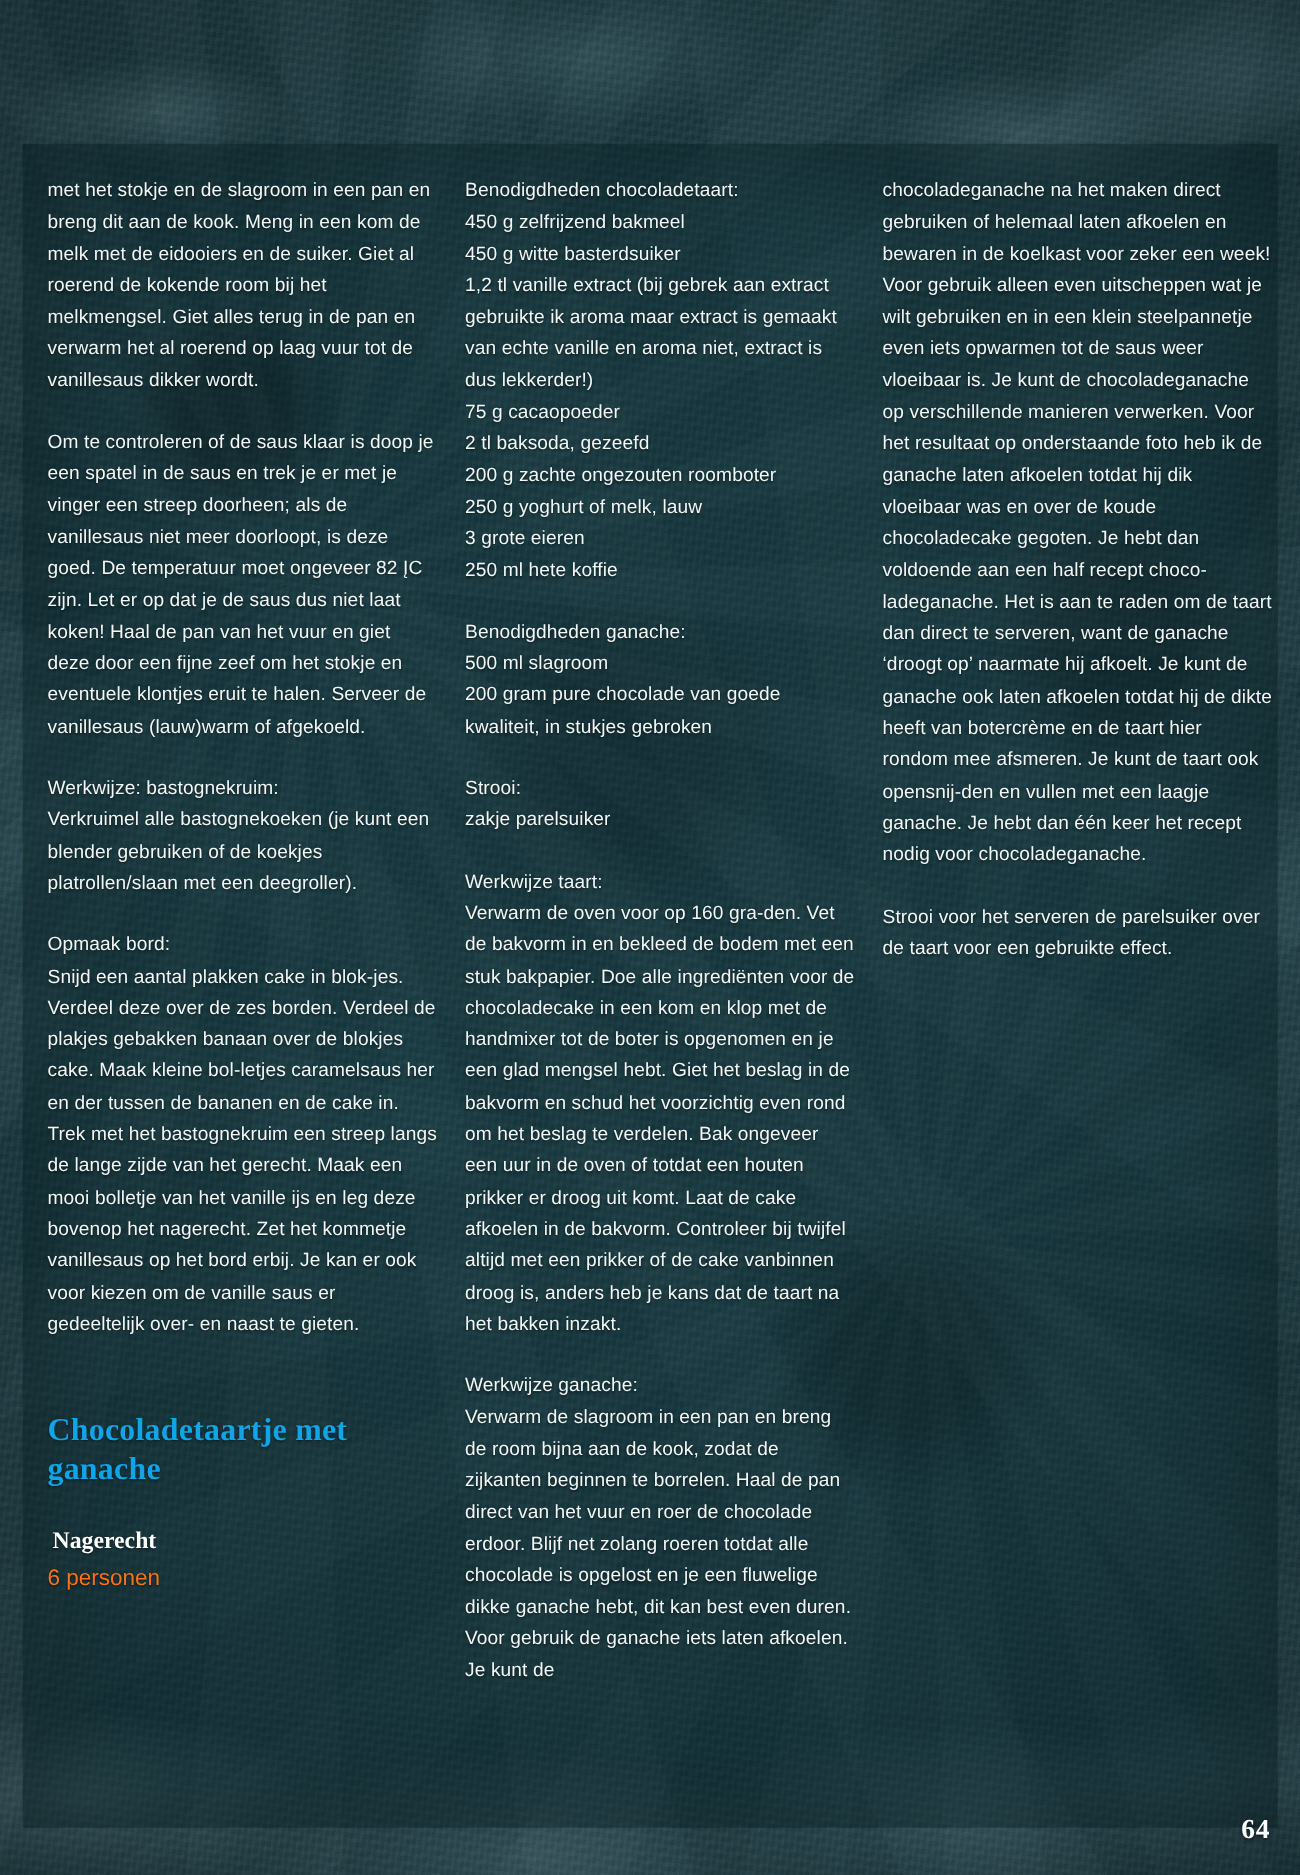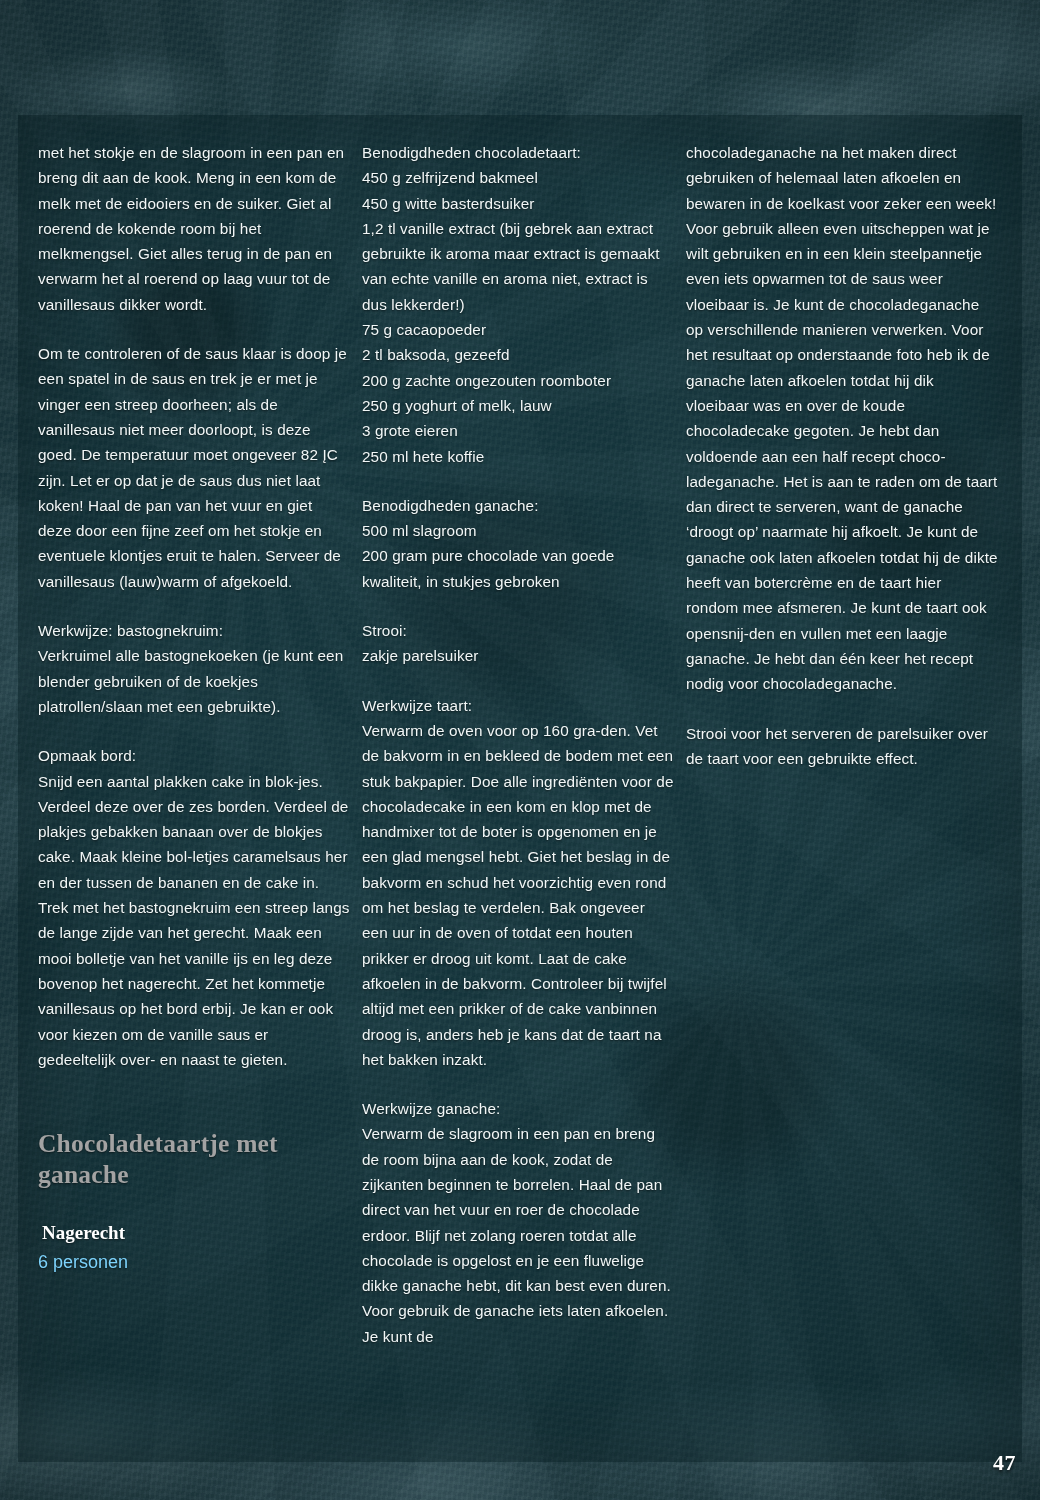--- a/index.html
+++ b/index.html
@@ -67,61 +67,61 @@
     left:18px;top:115px;width:1004px;height:1347px;
     background:rgba(10,40,46,.34);
     box-shadow:inset 0 0 90px rgba(0,0,0,.22);
   }
 
   
   #cols{
     position:absolute;
     left:38px;top:140px;width:980px;
     display:flex;
-    gap:12px;
+    gap:22px;
   }
   .col{width:312px;}
 
   .para{
     color:#f2f7f7;
     font-size:15.3px;
     line-height:25.3px;
     margin:0 0 24px 0;
     letter-spacing:.1px;
     text-shadow:0 1px 2px rgba(0,0,0,.55);
     white-space:pre-line;
   }
   .para.tight{margin-bottom:4px;}
 
   
   .recipe-head{
     margin-top:56px;
   }
   .recipe-title{
-    color:#a3a3a3;
+    color:#0ea5e9;
     font-family:"Liberation Serif", serif;
     font-weight:bold;
     font-size:25.5px;
     line-height:31px;
     letter-spacing:.2px;
     margin:0 0 30px 0;
     text-shadow:0 1px 2px rgba(0,0,0,.5);
     white-space:pre-line;
   }
   .recipe-sub{
     color:#ffffff;
     font-family:"Liberation Serif", serif;
     font-weight:bold;
     font-size:19px;
     line-height:25px;
     margin:4px;
     text-shadow:0 1px 2px rgba(0,0,0,.5);
   }
   .recipe-serves{
-    color:#7dd3fc;
+    color:#f97316;
     font-size:18px;
     line-height:26px;
     margin:0;
     text-shadow:0 1px 2px rgba(0,0,0,.5);
   }
 
   
   #pagenum{
     position:absolute;
     right:24px;bottom:24px;
@@ -144,21 +144,21 @@
   <div class="vignette"></div>
 
   <div id="panel"></div>
 
   <div id="cols">
 
     <div class="col">
       <p class="para">met het stokje en de slagroom in een pan en breng dit aan de kook. Meng in een kom de melk met de eidooiers en de suiker. Giet al roerend de kokende room bij het melkmengsel. Giet alles terug in de pan en verwarm het al roerend op laag vuur tot de vanillesaus dikker wordt.</p>
       <p class="para">Om te controleren of de saus klaar is doop je een spatel in de saus en trek je er met je vinger een streep doorheen; als de vanillesaus niet meer doorloopt, is deze goed. De temperatuur moet ongeveer 82 ĮC zijn. Let er op dat je de saus dus niet laat koken! Haal de pan van het vuur en giet deze door een fijne zeef om het stokje en eventuele klontjes eruit te halen. Serveer de vanillesaus (lauw)warm of afgekoeld.</p>
       <p class="para">Werkwijze: bastognekruim:
-Verkruimel alle bastognekoeken (je kunt een blender gebruiken of de koekjes platrollen/slaan met een gebruikte).</p>
+Verkruimel alle bastognekoeken (je kunt een blender gebruiken of de koekjes platrollen/slaan met een deegroller).</p>
       <p class="para">Opmaak bord:
 Snijd een aantal plakken cake in blok-jes. Verdeel deze over de zes borden. Verdeel de plakjes gebakken banaan over de blokjes cake. Maak kleine bol-letjes caramelsaus her en der tussen de bananen en de cake in. Trek met het bastognekruim een streep langs de lange zijde van het gerecht. Maak een mooi bolletje van het vanille ijs en leg deze bovenop het nagerecht. Zet het kommetje vanillesaus op het bord erbij. Je kan er ook voor kiezen om de vanille saus er gedeeltelijk over- en naast te gieten.</p>
 
       <div class="recipe-head">
         <h2 class="recipe-title">Chocoladetaartje met ganache</h2>
         <p class="recipe-sub">Nagerecht</p>
         <p class="recipe-serves">6 personen</p>
       </div>
     </div>
 
@@ -184,14 +184,14 @@
 Verwarm de slagroom in een pan en breng de room bijna aan de kook, zodat de zijkanten beginnen te borrelen. Haal de pan direct van het vuur en roer de chocolade erdoor. Blijf net zolang roeren totdat alle chocolade is opgelost en je een fluwelige dikke ganache hebt, dit kan best even duren. Voor gebruik de ganache iets laten afkoelen. Je kunt de</p>
     </div>
 
     <div class="col">
       <p class="para">chocoladeganache na het maken direct gebruiken of helemaal laten afkoelen en bewaren in de koelkast voor zeker een week! Voor gebruik alleen even uitscheppen wat je wilt gebruiken en in een klein steelpannetje even iets opwarmen tot de saus weer vloeibaar is. Je kunt de chocoladeganache op verschillende manieren verwerken. Voor het resultaat op onderstaande foto heb ik de ganache laten afkoelen totdat hij dik vloeibaar was en over de koude chocoladecake gegoten. Je hebt dan voldoende aan een half recept choco-ladeganache. Het is aan te raden om de taart dan direct te serveren, want de ganache ‘droogt op’ naarmate hij afkoelt. Je kunt de ganache ook laten afkoelen totdat hij de dikte heeft van botercrème en de taart hier rondom mee afsmeren. Je kunt de taart ook opensnij-den en vullen met een laagje ganache. Je hebt dan één keer het recept nodig voor chocoladeganache.</p>
       <p class="para">Strooi voor het serveren de parelsuiker over de taart voor een gebruikte effect.</p>
     </div>
 
   </div>
 
-  <div id="pagenum">47</div>
+  <div id="pagenum">64</div>
 </div>
 
 </body></html>

